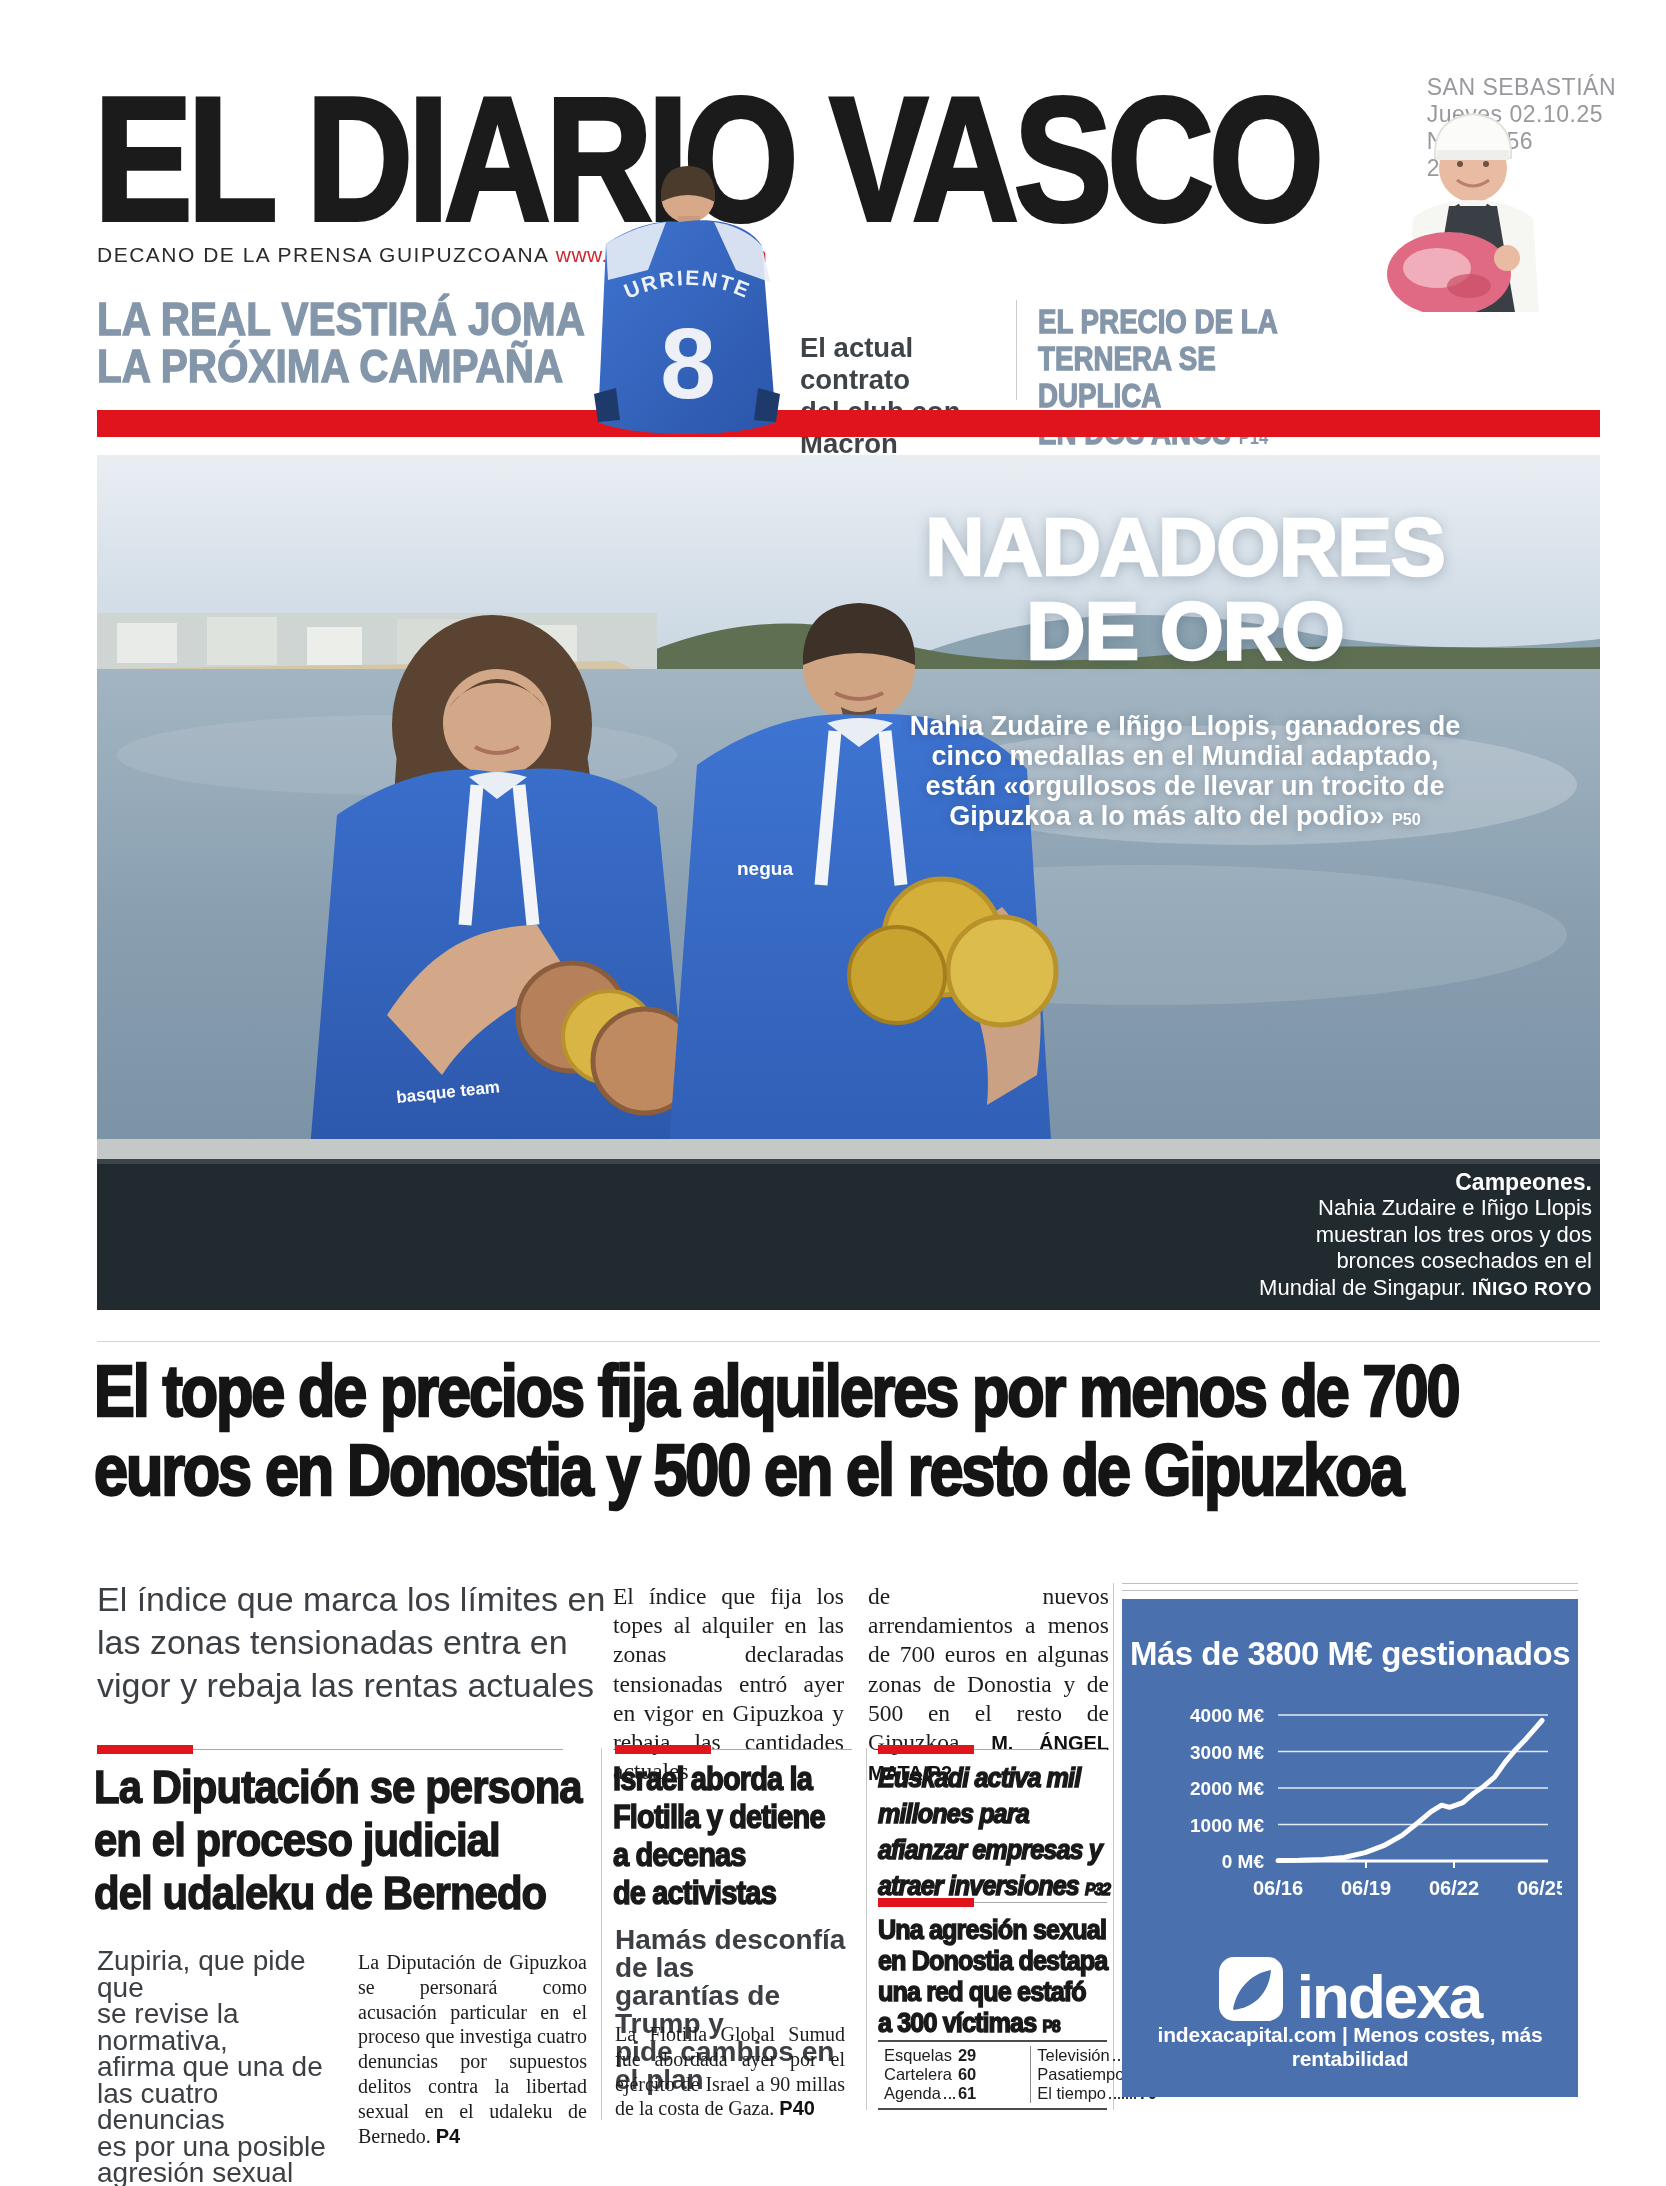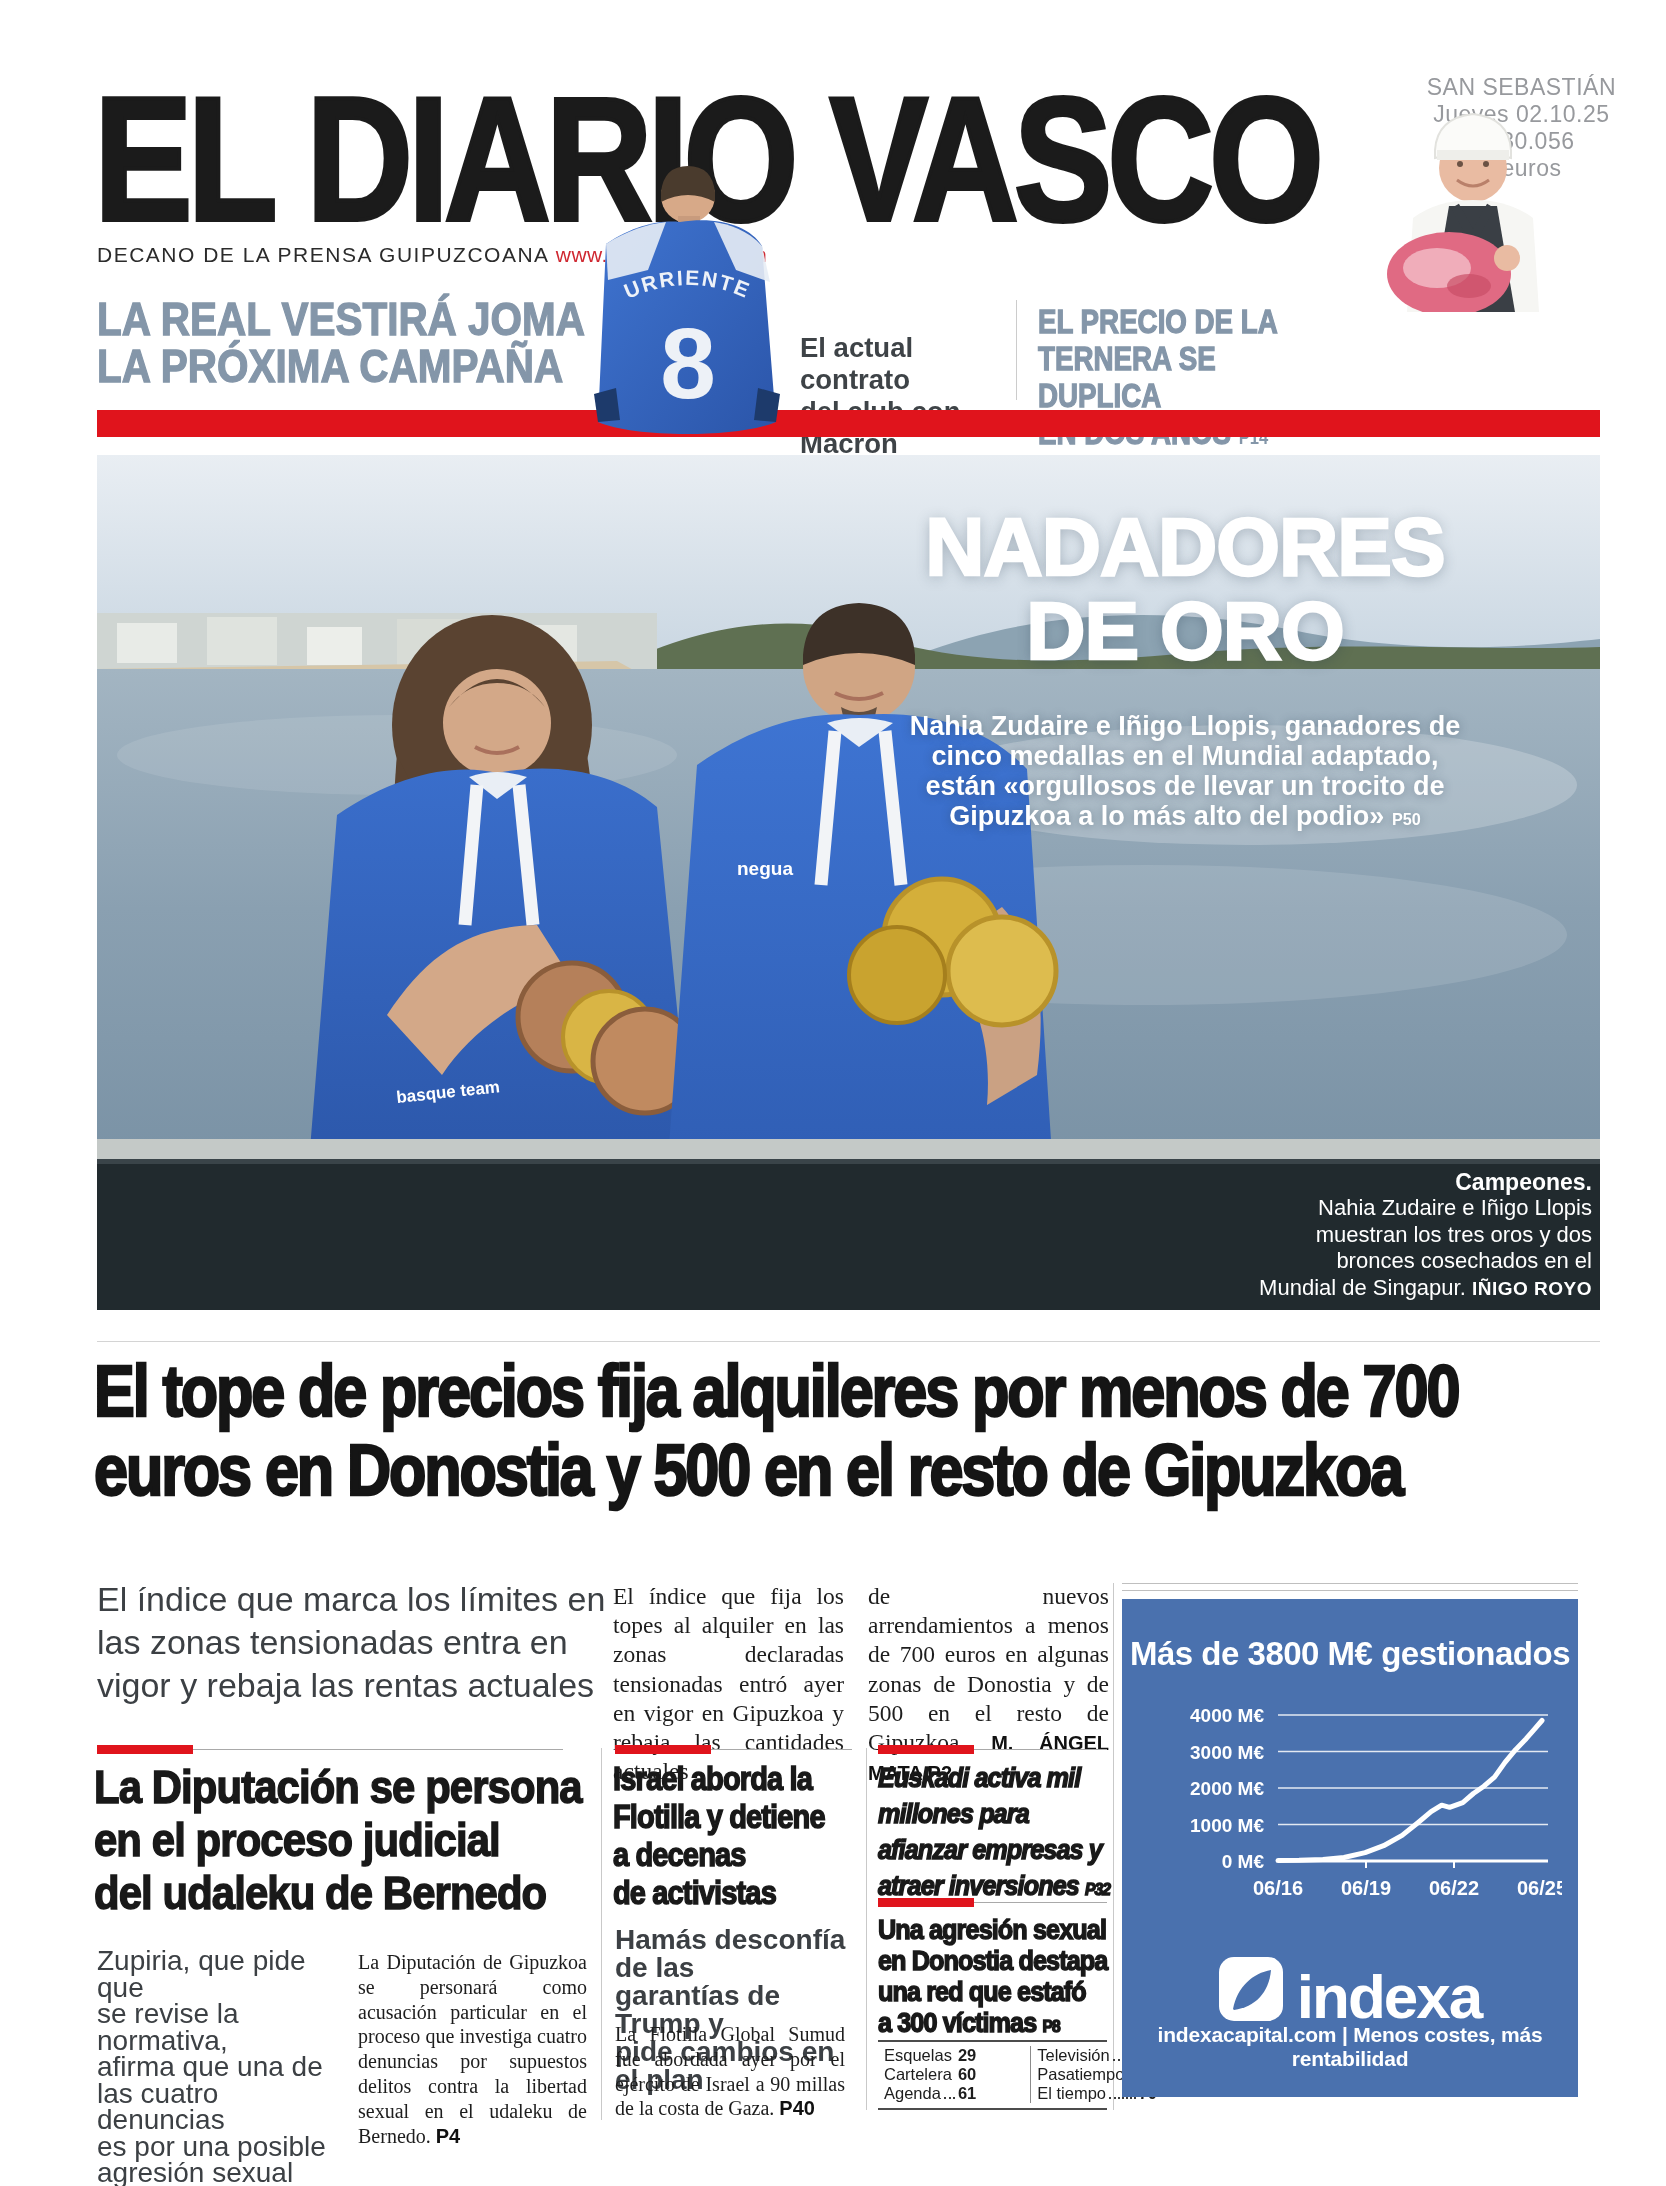--- a/index.html
+++ b/index.html
@@ -4,21 +4,21 @@
 <style>
   html,body{margin:0;padding:0;background:#9b9b9b;}
   .sheet{position:relative;width:1666px;height:2186px;background:#ffffff;overflow:hidden;
          font-family:"Liberation Sans",sans-serif;color:#1a1a1a;}
   .abs{position:absolute;}
   .cx{display:inline-block;transform-origin:left top;white-space:nowrap;}
   .cxb{display:block;transform-origin:left top;}
   .preline{white-space:pre-line;}
 
   
-  .edition{top:74px;right:50px;text-align:center;font-size:23px;line-height:27px;color:#97999d;letter-spacing:.5px;}
+  .edition{top:74px;right:50px;text-align:left;font-size:23px;line-height:27px;color:#97999d;letter-spacing:.5px;}
   .masthead{top:84px;left:94px;font-size:176px;font-weight:700;line-height:150px;color:#1b1b1b;
             -webkit-text-stroke:4px #1b1b1b;letter-spacing:-6px;transform:scaleX(.84);}
   .tagline{top:243px;left:97px;font-size:21px;letter-spacing:1.5px;color:#2b2b2b;font-weight:400;}
   .tagline .url{color:#cf2730;letter-spacing:.5px;}
 
   
   .teaser-steel{color:#8496a9;font-weight:700;-webkit-text-stroke:1.3px #8496a9;}
   .teaser-left{top:296px;left:97px;font-size:46px;line-height:47px;}
   .teaser-left .cxb{transform:scaleX(.88);width:600px;}
   .teaser-mid{top:300px;left:800px;width:230px;font-size:27.5px;line-height:32px;font-weight:700;color:#3e4347;}

